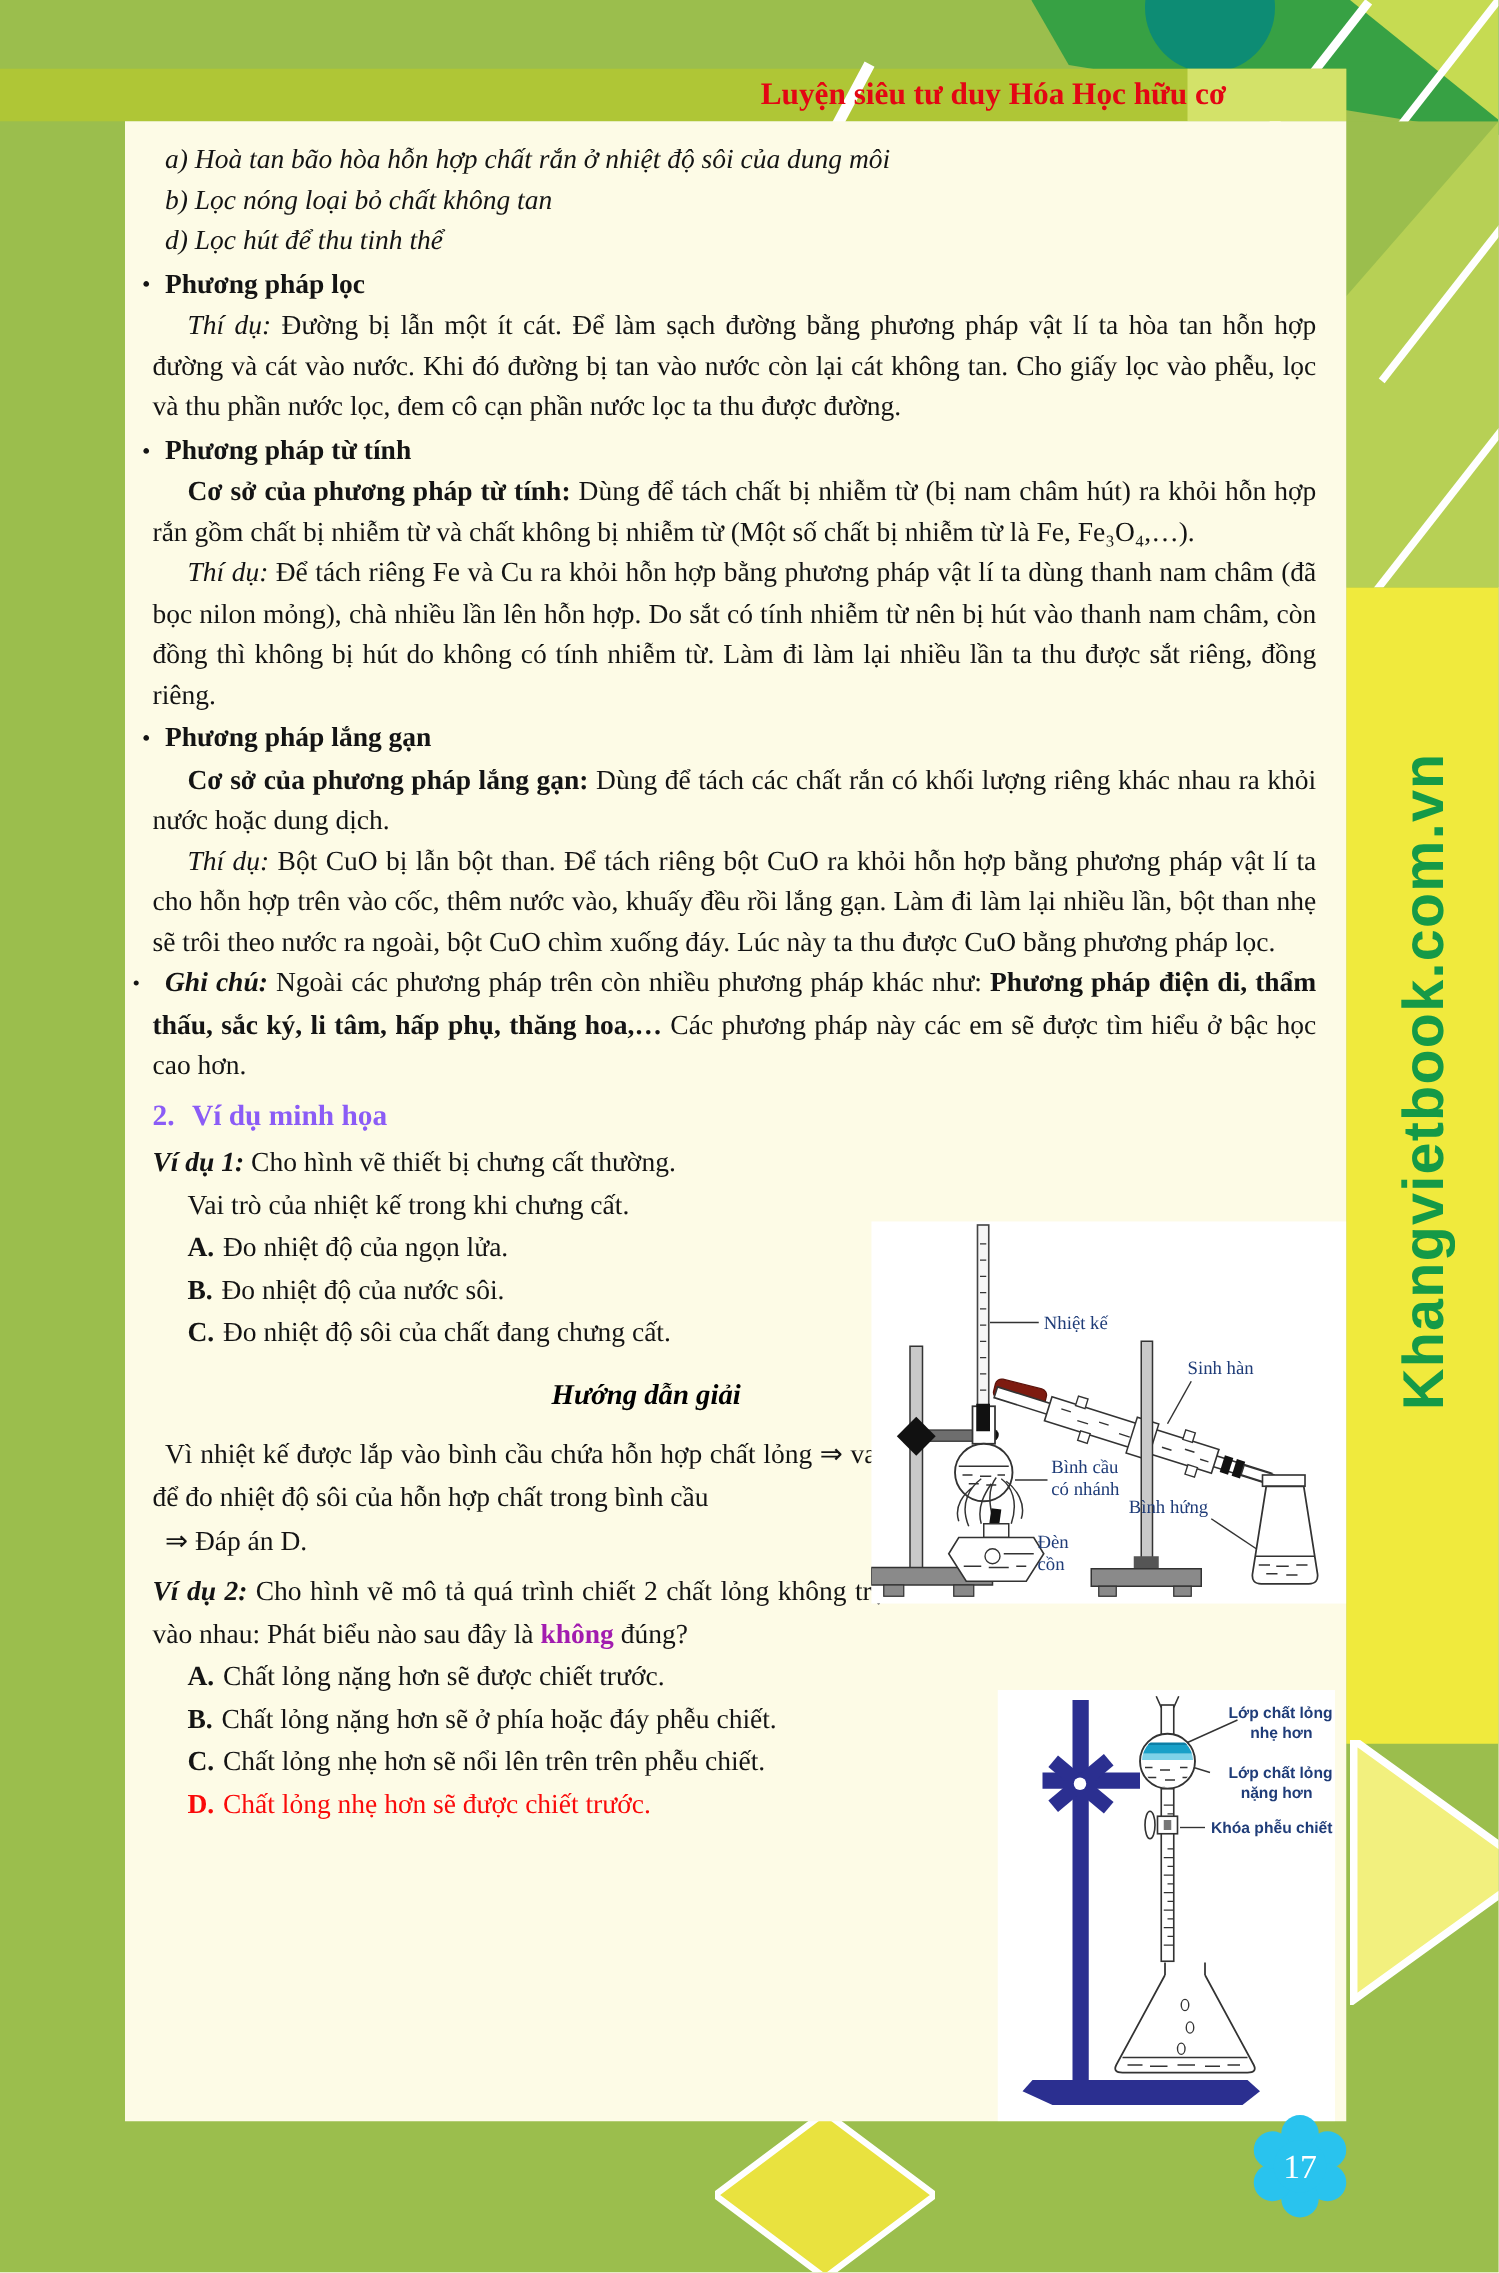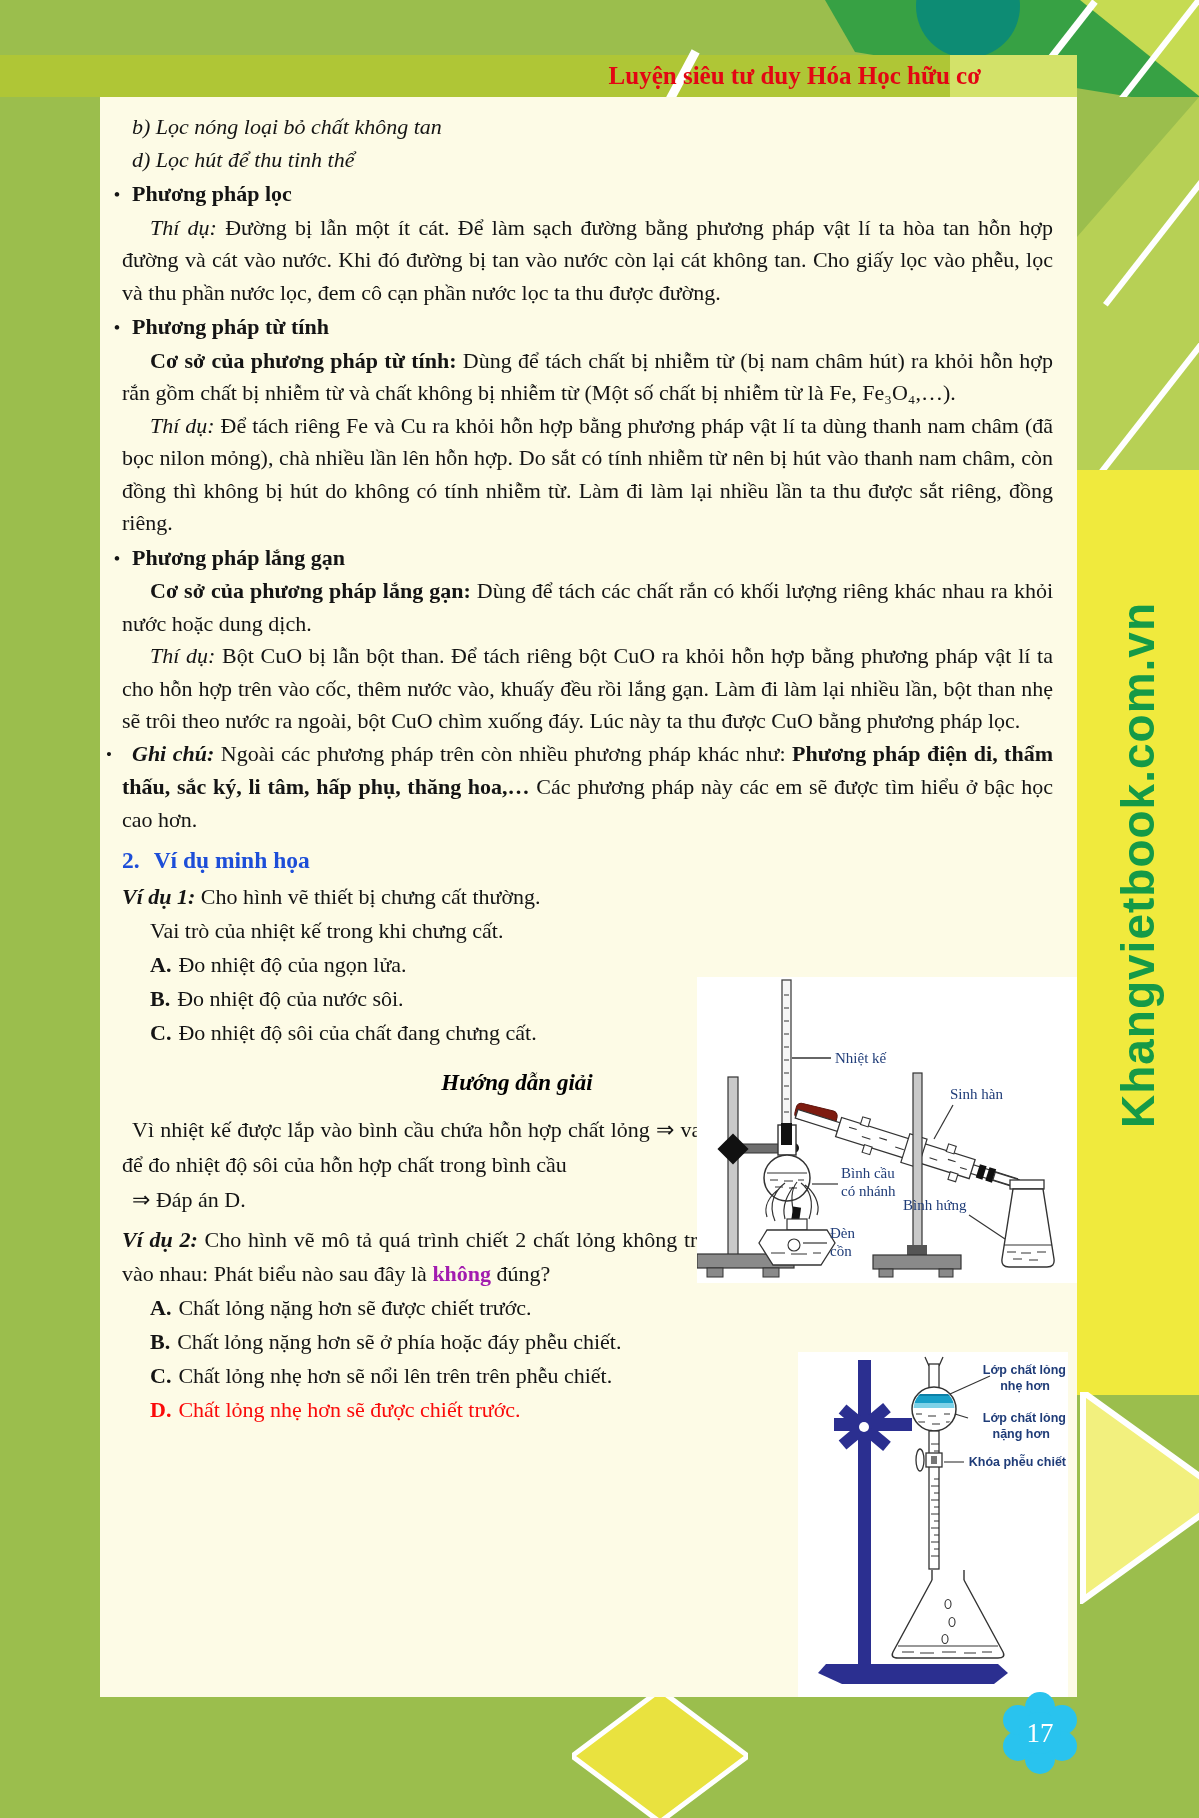--- a/index.html
+++ b/index.html
@@ -19,21 +19,21 @@
   
   #panel{left:100px;top:97px;width:977px;height:1600px;background:#FDFBE6;z-index:3;}
   #content{padding:14px 24px 0 22px;font-size:22px;line-height:32.5px;color:#141414;}
   .items{margin-left:10px;font-style:italic;}
   .mhead{font-weight:bold;margin:2px 0 0 -8px;}
   .bul{display:inline-block;width:18px;font-size:17px;vertical-align:1px;}
   .basis,.ex{margin:0;text-align:justify;text-indent:28px;}
   .ex .lab{font-style:italic;}
   .note{margin:0;text-align:justify;text-indent:-8px;padding-left:0;}
   .note .lab{font-weight:bold;font-style:italic;}
-  .sec{margin:6px 0 0 0;font-size:23.5px;line-height:36px;font-weight:bold;color:#1d4ed8;}
+  .sec{margin:6px 0 0 0;font-size:23.5px;line-height:36px;font-weight:bold;color:#8b5cf6;}
   .sec .num{margin-right:14px;}
   .vd1{margin:2px 390px 0 0;line-height:34px;}
   .vdlab{font-weight:bold;font-style:italic;}
   .qline{margin-left:28px;}
   .opt{margin-left:28px;}
   .opt b{margin-right:7px;}
   .opt.red, .opt.red b{color:#FA0A0A;}
   .hdg{width:790px;margin-top:16px;text-align:center;font-weight:bold;font-style:italic;
        font-size:23px;line-height:34px;color:#000000;}
   .sol{margin:12px 0 0 0;text-align:justify;text-indent:10px;line-height:35px;}
@@ -81,20 +81,21 @@
   <svg class="abs" style="left:1077px;top:1392px" width="122" height="212">
     <polygon points="6,0 150,104 6,208" fill="#F2F07E" stroke="#ffffff" stroke-width="6"></polygon>
   </svg>
   <svg class="abs" style="left:572px;top:1690px" width="176" height="128">
     <polygon points="88,0 176,66 88,132 0,66" fill="#E9E23F" stroke="#ffffff" stroke-width="5"></polygon>
   </svg>
 
   <div id="panel" class="abs">
     <div id="content">
       <div class="items">
+        <div>a) Hoà tan bão hòa hỗn hợp chất rắn ở nhiệt độ sôi của dung môi</div>
         <div>b) Lọc nóng loại bỏ chất không tan</div>
         <div>d) Lọc hút để thu tinh thể</div>
       </div>
 
       <div class="mhead"><span class="bul">•</span><span>Phương pháp lọc</span></div>
       <p class="ex"><span class="lab">Thí dụ:</span><span> Đường bị lẫn một ít cát. Để làm sạch đường bằng phương pháp vật lí ta hòa tan hỗn hợp đường và cát vào nước. Khi đó đường bị tan vào nước còn lại cát không tan. Cho giấy lọc vào phễu, lọc và thu phần nước lọc, đem cô cạn phần nước lọc ta thu được đường.</span></p>
 
       <div class="mhead"><span class="bul">•</span><span>Phương pháp từ tính</span></div>
       <p class="basis"><b>Cơ sở của phương pháp từ tính:</b><span> Dùng để tách chất bị nhiễm từ (bị nam châm hút) ra khỏi hỗn hợp rắn gồm chất bị nhiễm từ và chất không bị nhiễm từ (Một số chất bị nhiễm từ là Fe, Fe₃O₄,…).</span></p>
       <p class="ex"><span class="lab">Thí dụ:</span><span> Để tách riêng Fe và Cu ra khỏi hỗn hợp bằng phương pháp vật lí ta dùng thanh nam châm (đã bọc nilon mỏng), chà nhiều lần lên hỗn hợp. Do sắt có tính nhiễm từ nên bị hút vào thanh nam châm, còn đồng thì không bị hút do không có tính nhiễm từ. Làm đi làm lại nhiều lần ta thu được sắt riêng, đồng riêng.</span></p>

